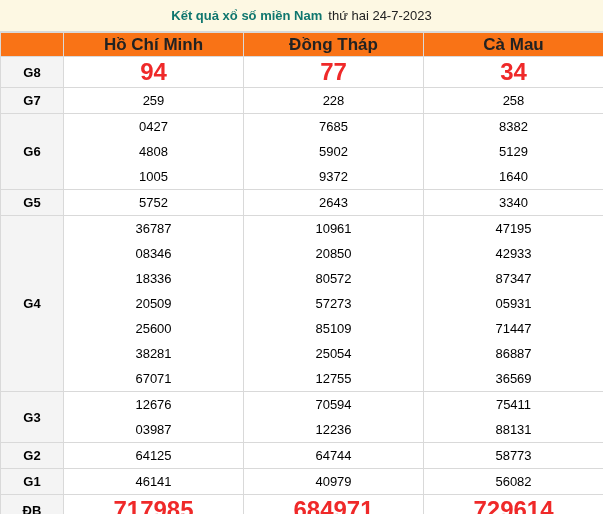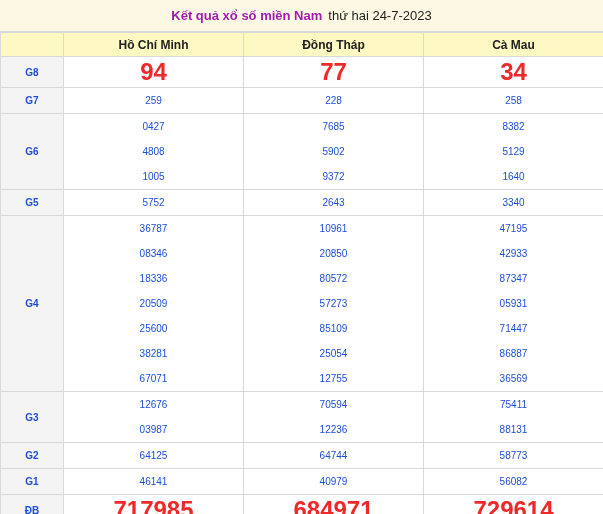--- a/index.html
+++ b/index.html
@@ -22,47 +22,47 @@
   .title-bar {
     height: 31px;
     background: #fdf8e3;
     border-bottom: 1px solid #d8d8d8;
     display: flex;
     align-items: center;
     justify-content: center;
     font-size: 13px;
   }
   .title-main {
-    color: #a21caf;
+    color: #0f766e;
     font-weight: bold;
     margin-right: 6px;
   }
   .title-date {
     color: #222222;
   }
   table.results {
     width: 603px;
     border-collapse: collapse;
     table-layout: fixed;
   }
   table.results col.c-label { width: 63px; }
   table.results col.c-prov  { width: 180px; }
   table.results th, table.results td {
     border: 1px solid #d9d9d9;
     text-align: center;
     vertical-align: middle;
-    font-size: 10px;
-    color: #1d4ed8;
+    font-size: 13px;
+    color: #000000;
     padding: 0;
   }
   table.results thead th {
-    background: #fef9c3;
+    background: #f97316;
     height: 23px;
     font-weight: bold;
-    font-size: 12px;
+    font-size: 17px;
     color: #222222;
   }
   td.label-cell {
     background: #f4f4f4;
     font-weight: bold;
     font-size: 11.5px;
     color: #222222;
   }
   td.num-cell {
     line-height: 25px;

